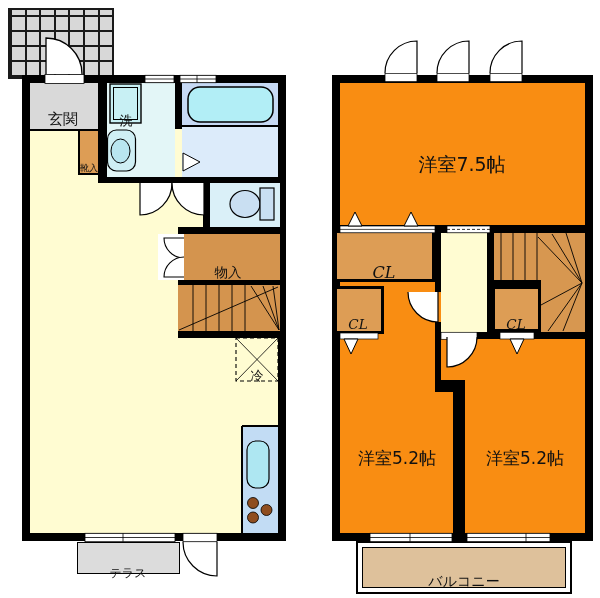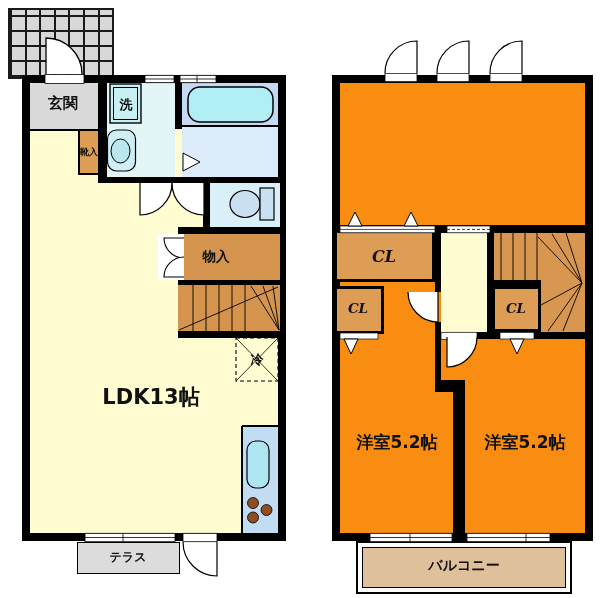--- a/index.html
+++ b/index.html
@@ -4,22 +4,22 @@
 <style>
   html,body{margin:0;padding:0;background:#fff;}
   .canvas{position:relative;width:600px;height:598px;background:#fff;overflow:hidden;
           font-family:"DejaVu Sans","Liberation Sans",sans-serif;}
   .abs{position:absolute;}
   .wall{background:var(--wall_black,#000);}
   .porch{background-color:var(--porch_gray,#D8D8D8);
          background-image:repeating-linear-gradient(0deg,#1a1a1a 0 2px,transparent 2px 15px),
                           repeating-linear-gradient(90deg,#1a1a1a 0 2px,transparent 2px 14.6px);
          border:2px solid #1a1a1a;}
-  .lbl{position:absolute;transform:translate(-50%,-50%);font-weight:bold;color:#111;
-       white-space:nowrap;text-align:right;line-height:1;}
+  .lbl{position:absolute;transform:translate(-50%,-50%);font-weight:normal;color:#111;
+       white-space:nowrap;text-align:right;line-height:1;margin-top:16px;}
   .lbl-cl{font-family:"DejaVu Serif","Liberation Serif",serif;font-style:italic;}
   svg.linework{position:absolute;left:0;top:0;pointer-events:none;}
 </style>
 </head>
 <body>
 
 <div class="canvas">
 
   <div class="abs porch" style="left:8px;top:8px;width:102px;height:67px;"></div>
 
@@ -172,25 +172,25 @@
     </g>
     <g>
       <rect x="467" y="533.3" width="83" height="8.4" fill="#fff" stroke="#000" stroke-width="0.8"></rect>
       <path d="M467,537.5 H550 M526,533.3 V541.7" stroke="#000" stroke-width="0.8"></path>
     </g>
   </svg>
 
   <div class="lbl" style="left:63px;top:103px;font-size:15px;">玄関</div>
   <div class="lbl" style="left:89px;top:152px;font-size:9px;">靴入</div>
   <div class="lbl" style="left:126px;top:104px;font-size:13px;">洗</div>
-  <div class="lbl" style="left:216px;top:257px;font-size:13.5px;">物入</div>
+  <div class="lbl" style="left:228px;top:257px;font-size:13.5px;">物入</div>
   <div class="lbl" style="left:257px;top:359px;font-size:13px;">冷</div>
-  <div class="lbl" style="left:151px;top:397px;font-size:21px;">LDK13帖</div>
   <div class="lbl" style="left:128px;top:557px;font-size:12px;">テラス</div>
 
+  <div class="lbl" style="left:462px;top:148px;font-size:19px;">洋室7.5帖</div>
   <div class="lbl lbl-cl" style="left:384px;top:257px;font-size:16px;">CL</div>
   <div class="lbl lbl-cl" style="left:358px;top:309px;font-size:13.5px;">CL</div>
   <div class="lbl lbl-cl" style="left:516px;top:309px;font-size:13.5px;">CL</div>
   <div class="lbl" style="left:397px;top:442px;font-size:17px;">洋室5.2帖</div>
   <div class="lbl" style="left:525px;top:442px;font-size:17px;">洋室5.2帖</div>
   <div class="lbl" style="left:464px;top:565px;font-size:14px;">バルコニー</div>
 
 </div>
 
 </body></html>

